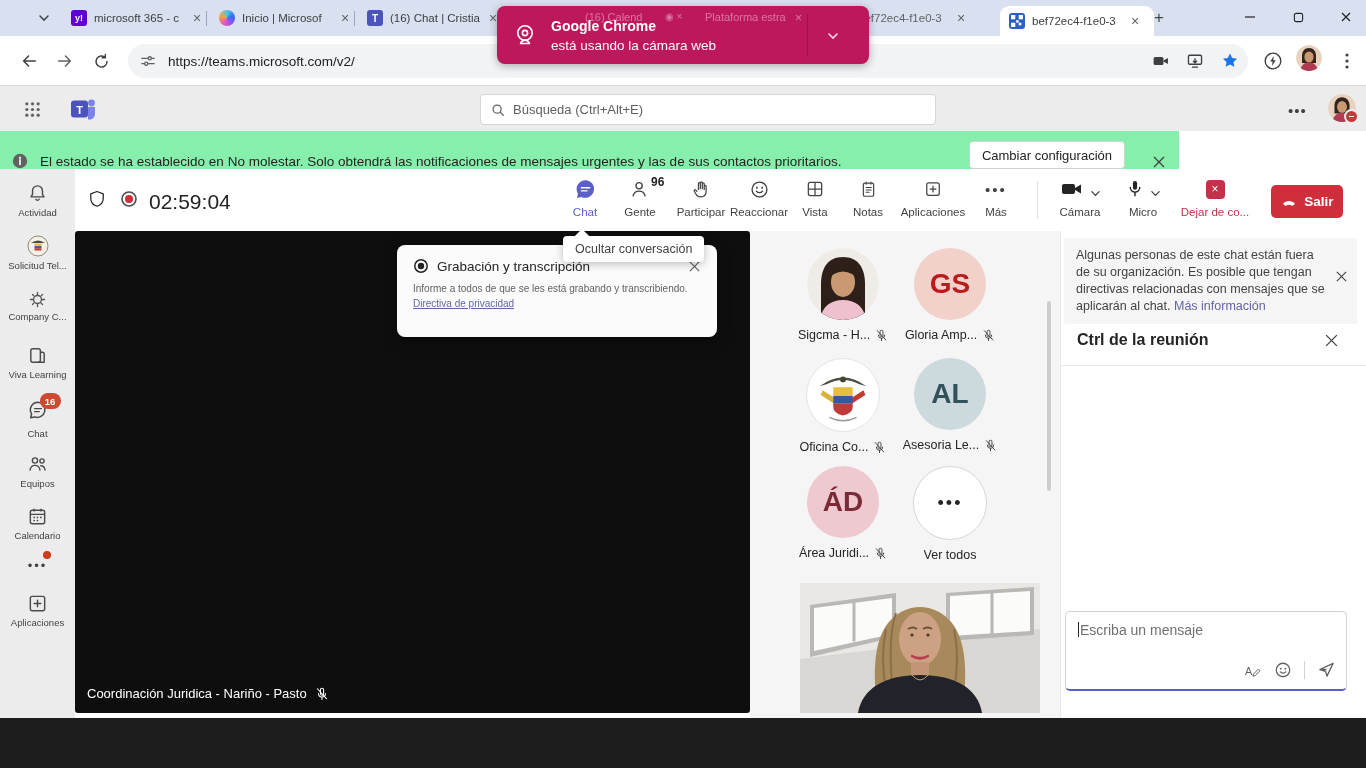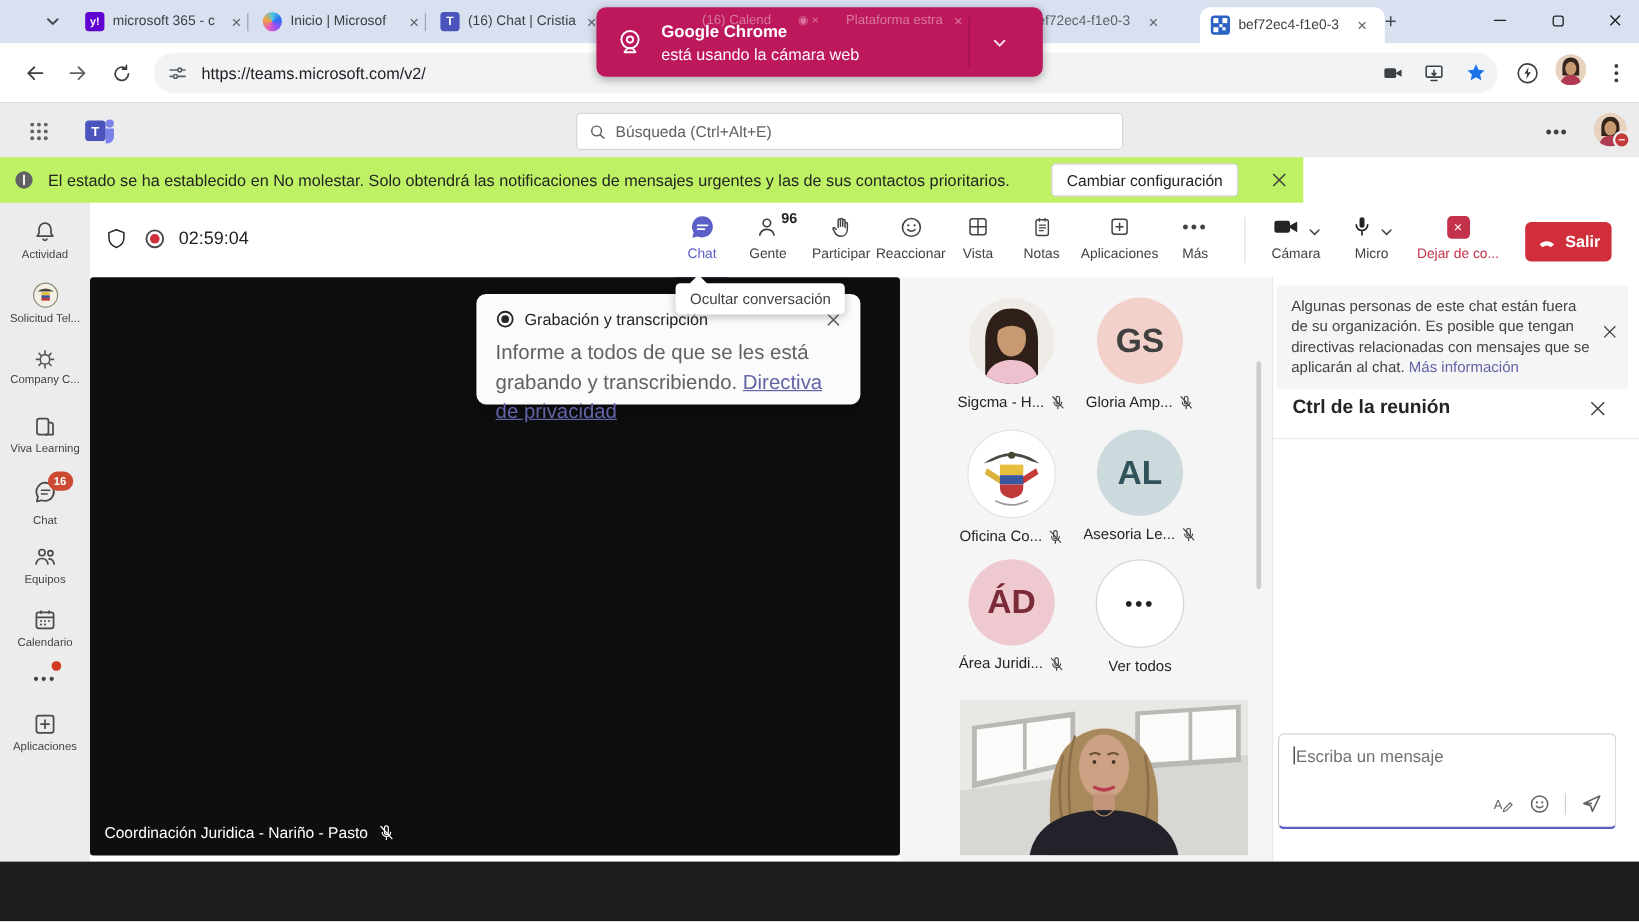--- a/index.html
+++ b/index.html
@@ -19,21 +19,21 @@
 
   
   #chrometb{left:0;top:36px;width:1366px;height:49px;background:#fff;border-bottom:1px solid #dadce0}
   #omnibox{position:absolute;left:128px;top:8px;width:1120px;height:34px;border-radius:17px;background:#f1f3f4;display:flex;align-items:center}
 
   
   #tmheader{left:0;top:86px;width:1366px;height:45px;background:#ececec}
   #tmsearch{position:absolute;left:480px;top:8px;width:434px;height:29px;background:#fff;border:1px solid #d6d6d6;border-radius:4px;display:flex;align-items:center;gap:8px;padding:0 10px;color:#616161;font-size:13px}
 
   
-  #banner{left:0;top:131px;width:1086px;height:38px;background:#bef264;border-bottom:1px solid #e3e3e3;display:flex;align-items:center}
+  #banner{left:0;top:131px;width:1179px;height:38px;background:#86efac;border-bottom:1px solid #e3e3e3;display:flex;align-items:flex-end}
 
   
   #sidebar{left:0;top:169px;width:75px;height:549px;background:#ececec}
   .sbitem{position:absolute;left:0;width:75px;display:flex;flex-direction:column;align-items:center;gap:3px;color:#424242}
   .sbitem .slbl{font-size:9.5px;color:#424242;max-width:72px;overflow:hidden;white-space:nowrap}
 
   
   #meettb{left:75px;top:169px;width:1291px;height:62px;background:#fff}
   .tbtn{position:absolute;top:8px;height:50px;display:flex;flex-direction:column;align-items:center;justify-content:flex-start;gap:5px;font-size:11.5px;color:#424242}
   .tbtn .ticon{height:24px;display:flex;align-items:center;justify-content:center}
@@ -380,21 +380,21 @@
       <svg width="20" height="20" viewBox="0 0 24 24">
           <path d="M12 3l7.5 2.8V11c0 4.8-3.2 8.2-7.5 9.7C7.7 19.2 4.5 15.8 4.5 11V5.8z" fill="none" stroke="#242424" stroke-width="1.5" stroke-linejoin="round"></path>
         </svg>
     </div>
     <div class="abs ic" style="left:44px;top:20px;width:20px;height:20px">
       <svg width="18" height="18" viewBox="0 0 18 18">
           <circle cx="9" cy="9" r="7" fill="none" stroke="#4a4a4a" stroke-width="1.6"></circle>
           <circle cx="9" cy="9" r="4" fill="#d02e3a"></circle>
         </svg>
     </div>
-    <div class="abs" style="left:74px;top:21px;font-size:15px;color:#242424">02:59:04</div>
+    <div class="abs" style="left:74px;top:21px;font-size:21px;color:#242424">02:59:04</div>
 
     <div class="tbtn" style="left:485px;width:50px;color:#5b5fc7">
       <span class="ticon">
         <svg width="25" height="25" viewBox="0 0 24 24">
             <path d="M12 3a8.5 8.5 0 00-7.2 13l-1 4.2 4.3-1A8.5 8.5 0 1012 3z" fill="#5b5fc7"></path>
             <path d="M8 10.3h8M8 13.3h5.5" stroke="#fff" stroke-width="1.4" stroke-linecap="round"></path>
           </svg>
       </span>
       <span>Chat</span>
       <span class="abs" style="left:2px;bottom:-7px;width:46px;height:3px;border-radius:2px;background:#5b5fc7"></span>
@@ -515,21 +515,21 @@
       <svg width="16" height="16" viewBox="0 0 18 18">
           <circle cx="9" cy="9" r="7" fill="none" stroke="#242424" stroke-width="1.7"></circle>
           <circle cx="9" cy="9" r="3.6" fill="#242424"></circle>
         </svg>
       <span style="font-size:13.5px;color:#242424">Grabación y transcripción</span>
       <span style="flex:1"></span>
       <svg width="13" height="13" viewBox="0 0 14 14">
           <path d="M2 2l10 10M12 2L2 12" stroke="#616161" stroke-width="1.3"></path>
         </svg>
     </div>
-    <div style="margin-top:8px;font-size:17px;line-height:1.45;color:#616161">
+    <div style="margin-top:8px;font-size:10px;line-height:1.45;color:#616161">
       <span>Informe a todos de que se les está grabando y transcribiendo.</span>
       <span style="color:#6264a7;text-decoration:underline">Directiva de privacidad</span>
     </div>
   </div>
 
   <div class="abs" id="tooltip">
     <span>Ocultar conversación</span>
   </div>
 
   <div class="abs" id="people">
@@ -552,21 +552,21 @@
       </span>
       <span class="pname">
           <span class="nm">Sigcma - H...</span>
         <svg width="13" height="13" viewBox="0 0 16 16">
             <rect x="6.2" y="1.5" width="3.6" height="8" rx="1.8" fill="none" stroke="#444" stroke-width="1.2"></rect>
             <path d="M4 7.5a4 4 0 008 0M8 11.5v2.8M2.8 2l10.5 11.5" fill="none" stroke="#444" stroke-width="1.2" stroke-linecap="round"></path>
           </svg>
       </span>
     </div>
     <div class="pcell" style="left:145px;top:17px">
-      <span class="pava" style="background:#f3d1cb;color:#404040">GS</span>
+      <span class="pava" style="background:#f3d1cb;color:#b91c1c">GS</span>
       <span class="pname">
           <span class="nm">Gloria Amp...</span>
         <svg width="13" height="13" viewBox="0 0 16 16">
             <rect x="6.2" y="1.5" width="3.6" height="8" rx="1.8" fill="none" stroke="#444" stroke-width="1.2"></rect>
             <path d="M4 7.5a4 4 0 008 0M8 11.5v2.8M2.8 2l10.5 11.5" fill="none" stroke="#444" stroke-width="1.2" stroke-linecap="round"></path>
           </svg>
       </span>
     </div>
     <div class="pcell" style="left:38px;top:127px">
       <span class="pava" style="background:#fff;border:1px solid #e4e4e4">

